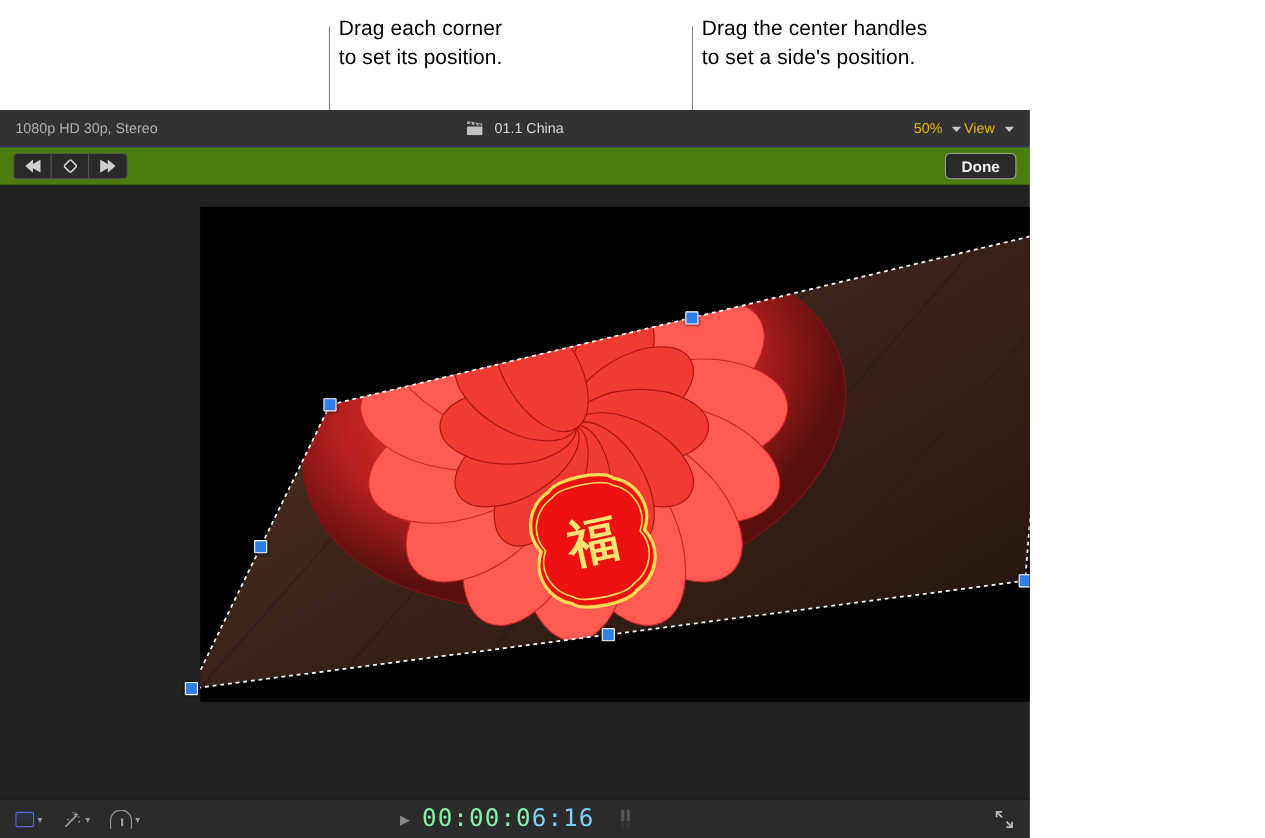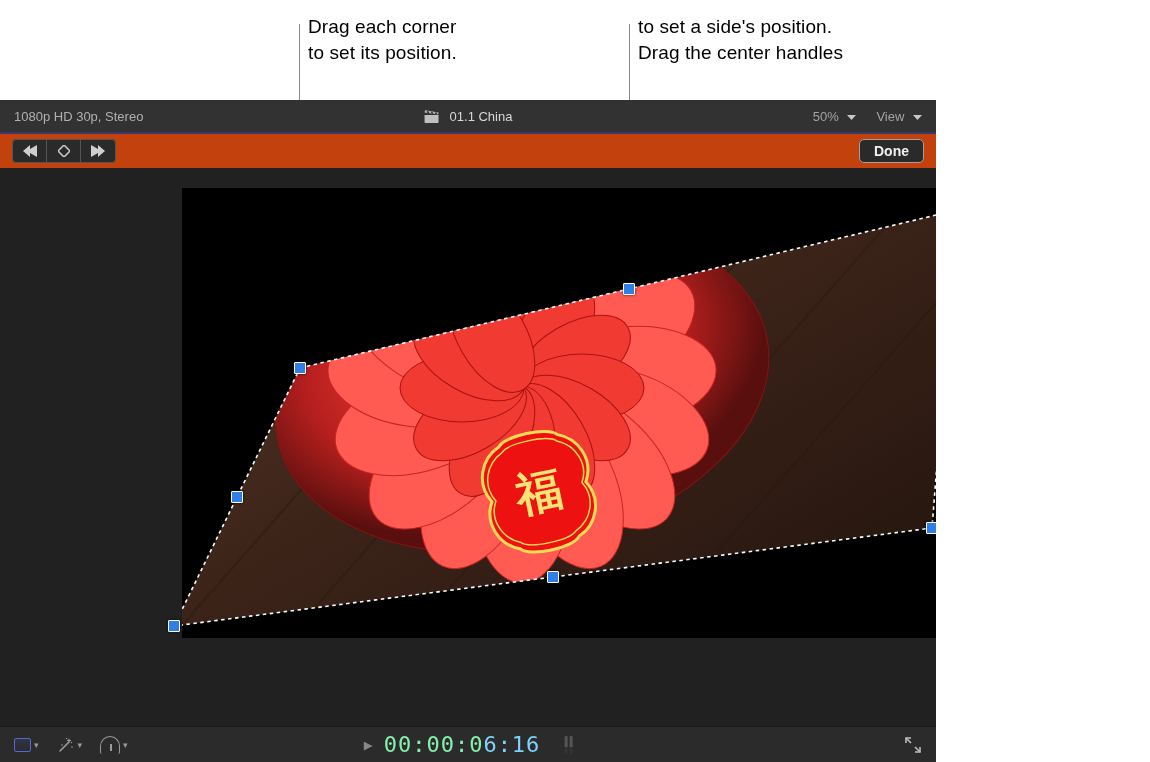--- a/index.html
+++ b/index.html
@@ -58,36 +58,36 @@
       text-align: right;
     }
     .clapperboard-icon {
       width: 16px; height: 14px;
       display: inline-block;
     }
     .top-bar .right {
       margin-left: auto;
       display: flex;
       align-items: center;
-      gap: 20px;
-      color: #a3a3a3;
+      gap: 2px;
+      color: #eab308;
       padding-left: 44px;
     }
     .chev-down {
       display: inline-block;
       margin-left: 5px;
       line-height: 0;
     }
     .divider-row {
       height: 2px;
       background: #3a3a6a;
     }
     .toolbar {
       height: 34px;
-      background: #c2410c;
+      background: #4d7c0f;
       display: flex;
       align-items: center;
       padding: 0 12px;
     }
     .nav-group {
       display: flex;
       border: 1px solid #555;
       border-radius: 4px;
       overflow: hidden;
       background: #2a2a2a;
@@ -211,22 +211,22 @@
   </style>
 </head>
 <body>
 
 <div class="callout-area">
   <div class="callout" style="left:308px; top:14px;">
     <div>Drag each corner</div>
     <div>to set its position.</div>
   </div>
   <div class="callout" style="left:638px; top:14px;">
+    <div>Drag the center handles</div>
     <div>to set a side's position.</div>
-    <div>Drag the center handles</div>
   </div>
 </div>
 
 <div class="callout-line" style="left:299px; top:24px; height:262px;"></div>
 <div class="callout-line" style="left:629px; top:24px; height:214px;"></div>
 
 <div class="app">
   <div class="top-bar">
     <span class="format">1080p HD 30p, Stereo</span>
     <div class="center">

